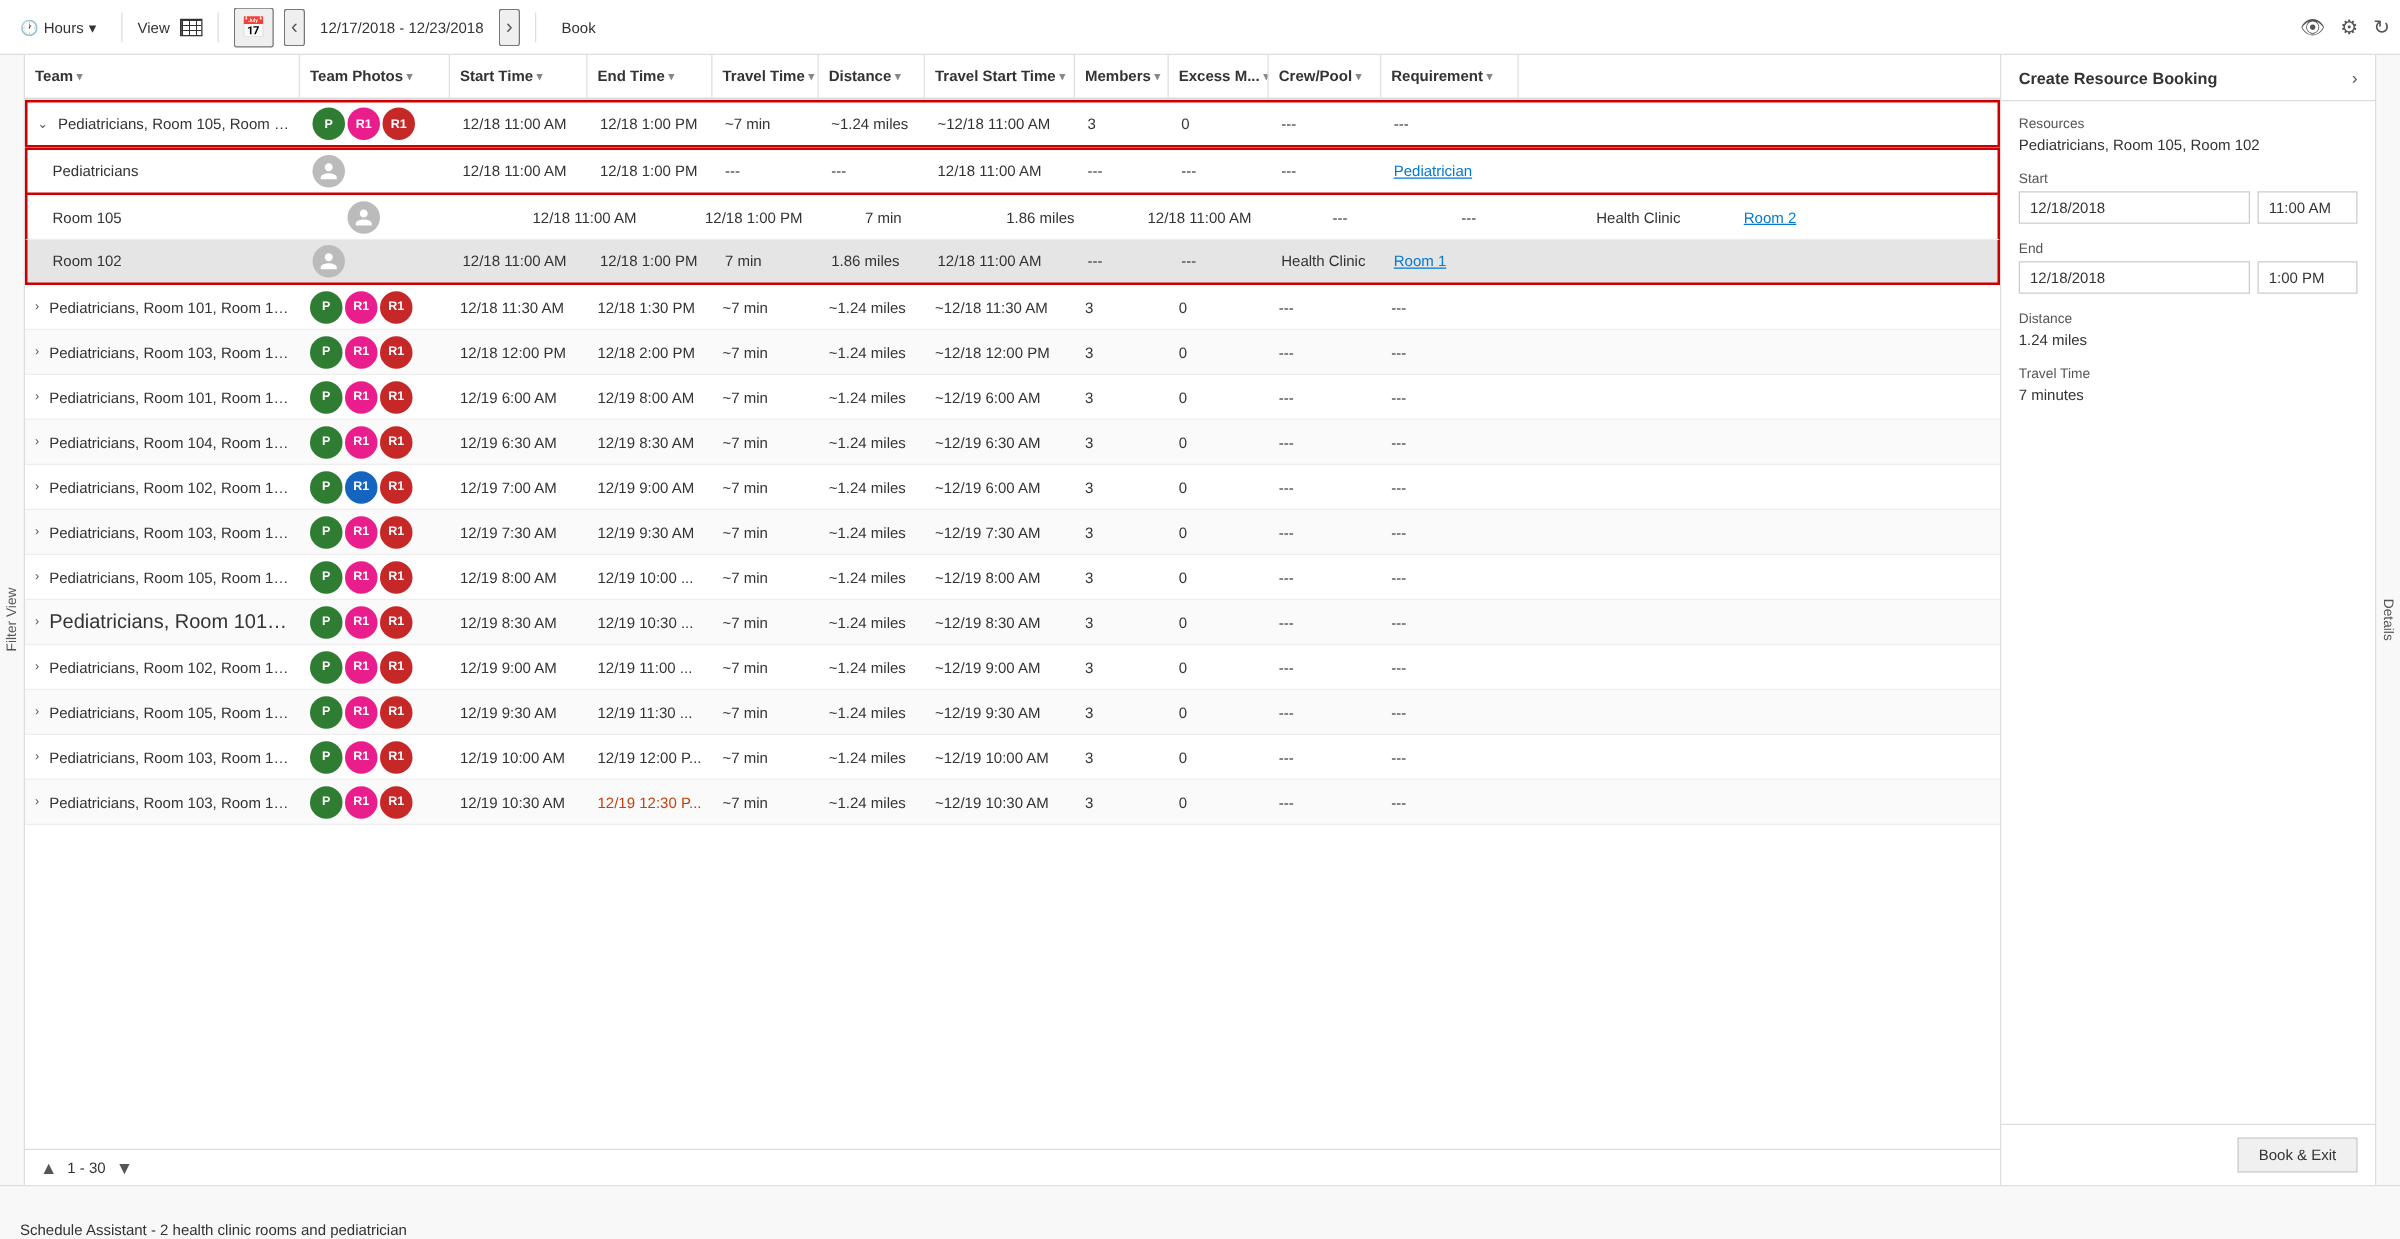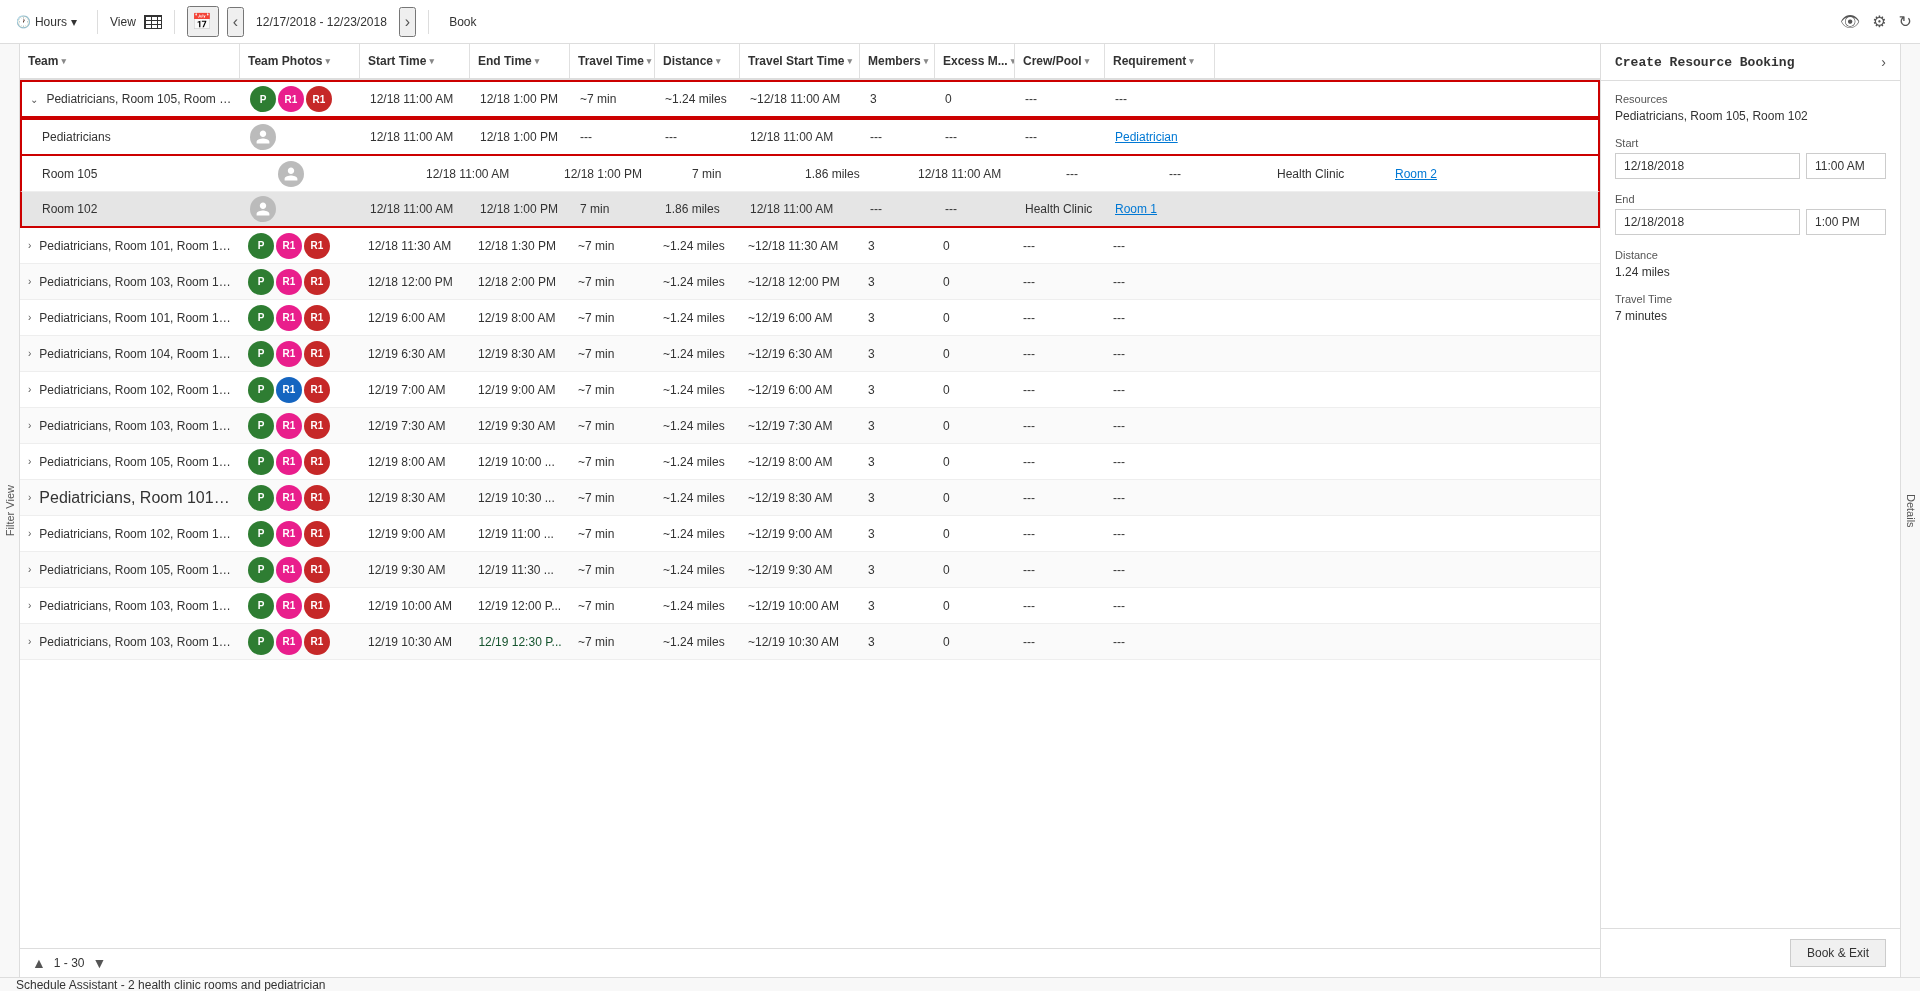--- a/index.html
+++ b/index.html
@@ -66,26 +66,26 @@
     .avatar-circle { width: 26px; height: 26px; border-radius: 50%; display: inline-flex; align-items: center; justify-content: center; font-size: 11px; font-weight: 700; color: #fff; flex-shrink: 0; }
     .avatar-gray { width: 26px; height: 26px; border-radius: 50%; background: #bbb; display: inline-flex; align-items: center; justify-content: center; }
 
     .link-text { color: #0078d4; text-decoration: underline; cursor: pointer; }
 
     
     .grid-footer { display: flex; align-items: center; padding: 6px 12px; border-top: 1px solid #ddd; background: #fff; font-size: 12px; color: #333; gap: 8px; flex-shrink: 0; }
     .footer-nav-btn { background: none; border: none; cursor: pointer; font-size: 14px; color: #555; }
 
     
-    .status-bar { height: 14px; background: #f8f8f8; border-top: 1px solid #ddd; display: flex; align-items: center; padding: 0 16px; font-size: 12px; color: #333; flex-shrink: 0; }
+    .status-bar { height: 43px; background: #f8f8f8; border-top: 1px solid #ddd; display: flex; align-items: flex-end; padding: 0 16px; font-size: 12px; color: #333; flex-shrink: 0; }
 
     
     .right-panel { width: 300px; background: #fff; border-left: 1px solid #ddd; display: flex; flex-direction: column; flex-shrink: 0; }
     .right-panel-header { display: flex; align-items: center; justify-content: space-between; padding: 10px 14px; border-bottom: 1px solid #ddd; }
-    .right-panel-title { font-size: 13px; font-weight: 600; color: #333; font-family: Liberation Mono, monospace; }
+    .right-panel-title { font-size: 13px; font-weight: 600; color: #333; }
     .right-panel-arrow { font-size: 14px; color: #555; cursor: pointer; }
 
     .right-panel-body { flex: 1; padding: 12px 14px; display: flex; flex-direction: column; gap: 14px; overflow-y: auto; }
 
     .field-group { display: flex; flex-direction: column; gap: 4px; }
     .field-label { font-size: 11px; color: #555; font-weight: 500; }
     .field-value { font-size: 12px; color: #333; }
 
     .field-input { display: flex; gap: 6px; }
     .input-box { border: 1px solid #ccc; padding: 5px 8px; font-size: 12px; color: #333; flex: 1; background: #fff; }
@@ -507,21 +507,21 @@
       <div class="cell-team" style="width:220px;flex-shrink:0;display:flex;align-items:center;padding:4px 8px;">
         <span class="expand-toggle" style="margin-right:4px;">›</span>
         <span style="font-size:12px;color:#333;overflow:hidden;text-overflow:ellipsis;white-space:nowrap;">Pediatricians, Room 103, Room 102</span>
       </div>
       <div class="cell-photos" style="width:120px;flex-shrink:0;display:flex;align-items:center;gap:2px;padding:4px 8px;">
         <span class="avatar-circle" style="background:#2e7d32;width:26px;height:26px;border-radius:50%;display:inline-flex;align-items:center;justify-content:center;font-size:10px;font-weight:700;color:#fff;">P</span>
               <span class="avatar-circle" style="background:#e91e8c;width:26px;height:26px;border-radius:50%;display:inline-flex;align-items:center;justify-content:center;font-size:10px;font-weight:700;color:#fff;">R1</span>
               <span class="avatar-circle" style="background:#c62828;width:26px;height:26px;border-radius:50%;display:inline-flex;align-items:center;justify-content:center;font-size:10px;font-weight:700;color:#fff;">R1</span>
       </div>
       <div class="cell-start" style="width:110px;flex-shrink:0;padding:4px 8px;font-size:12px;color:#333;">12/19 10:30 AM</div>
-      <div class="cell-end" style="width:100px;flex-shrink:0;padding:4px 8px;font-size:12px;color:#14532d;text-align:center;">12/19 12:30 P...</div>
+      <div class="cell-end" style="width:100px;flex-shrink:0;padding:4px 8px;font-size:12px;color:#c2410c;">12/19 12:30 P...</div>
       <div class="cell-travel" style="width:85px;flex-shrink:0;padding:4px 8px;font-size:12px;color:#333;">~7 min</div>
       <div class="cell-distance" style="width:85px;flex-shrink:0;padding:4px 8px;font-size:12px;color:#333;">~1.24 miles</div>
       <div class="cell-travel-start" style="width:120px;flex-shrink:0;padding:4px 8px;font-size:12px;color:#333;">~12/19 10:30 AM</div>
       <div class="cell-members" style="width:75px;flex-shrink:0;padding:4px 8px;font-size:12px;color:#333;">3</div>
       <div class="cell-excess" style="width:80px;flex-shrink:0;padding:4px 8px;font-size:12px;color:#333;">0</div>
       <div class="cell-crew" style="width:90px;flex-shrink:0;padding:4px 8px;font-size:12px;color:#333;">---</div>
       <div class="cell-req" style="width:110px;flex-shrink:0;padding:4px 8px;font-size:12px;color:#333;"><span>---</span></div>
     </div>
         </div>
 

